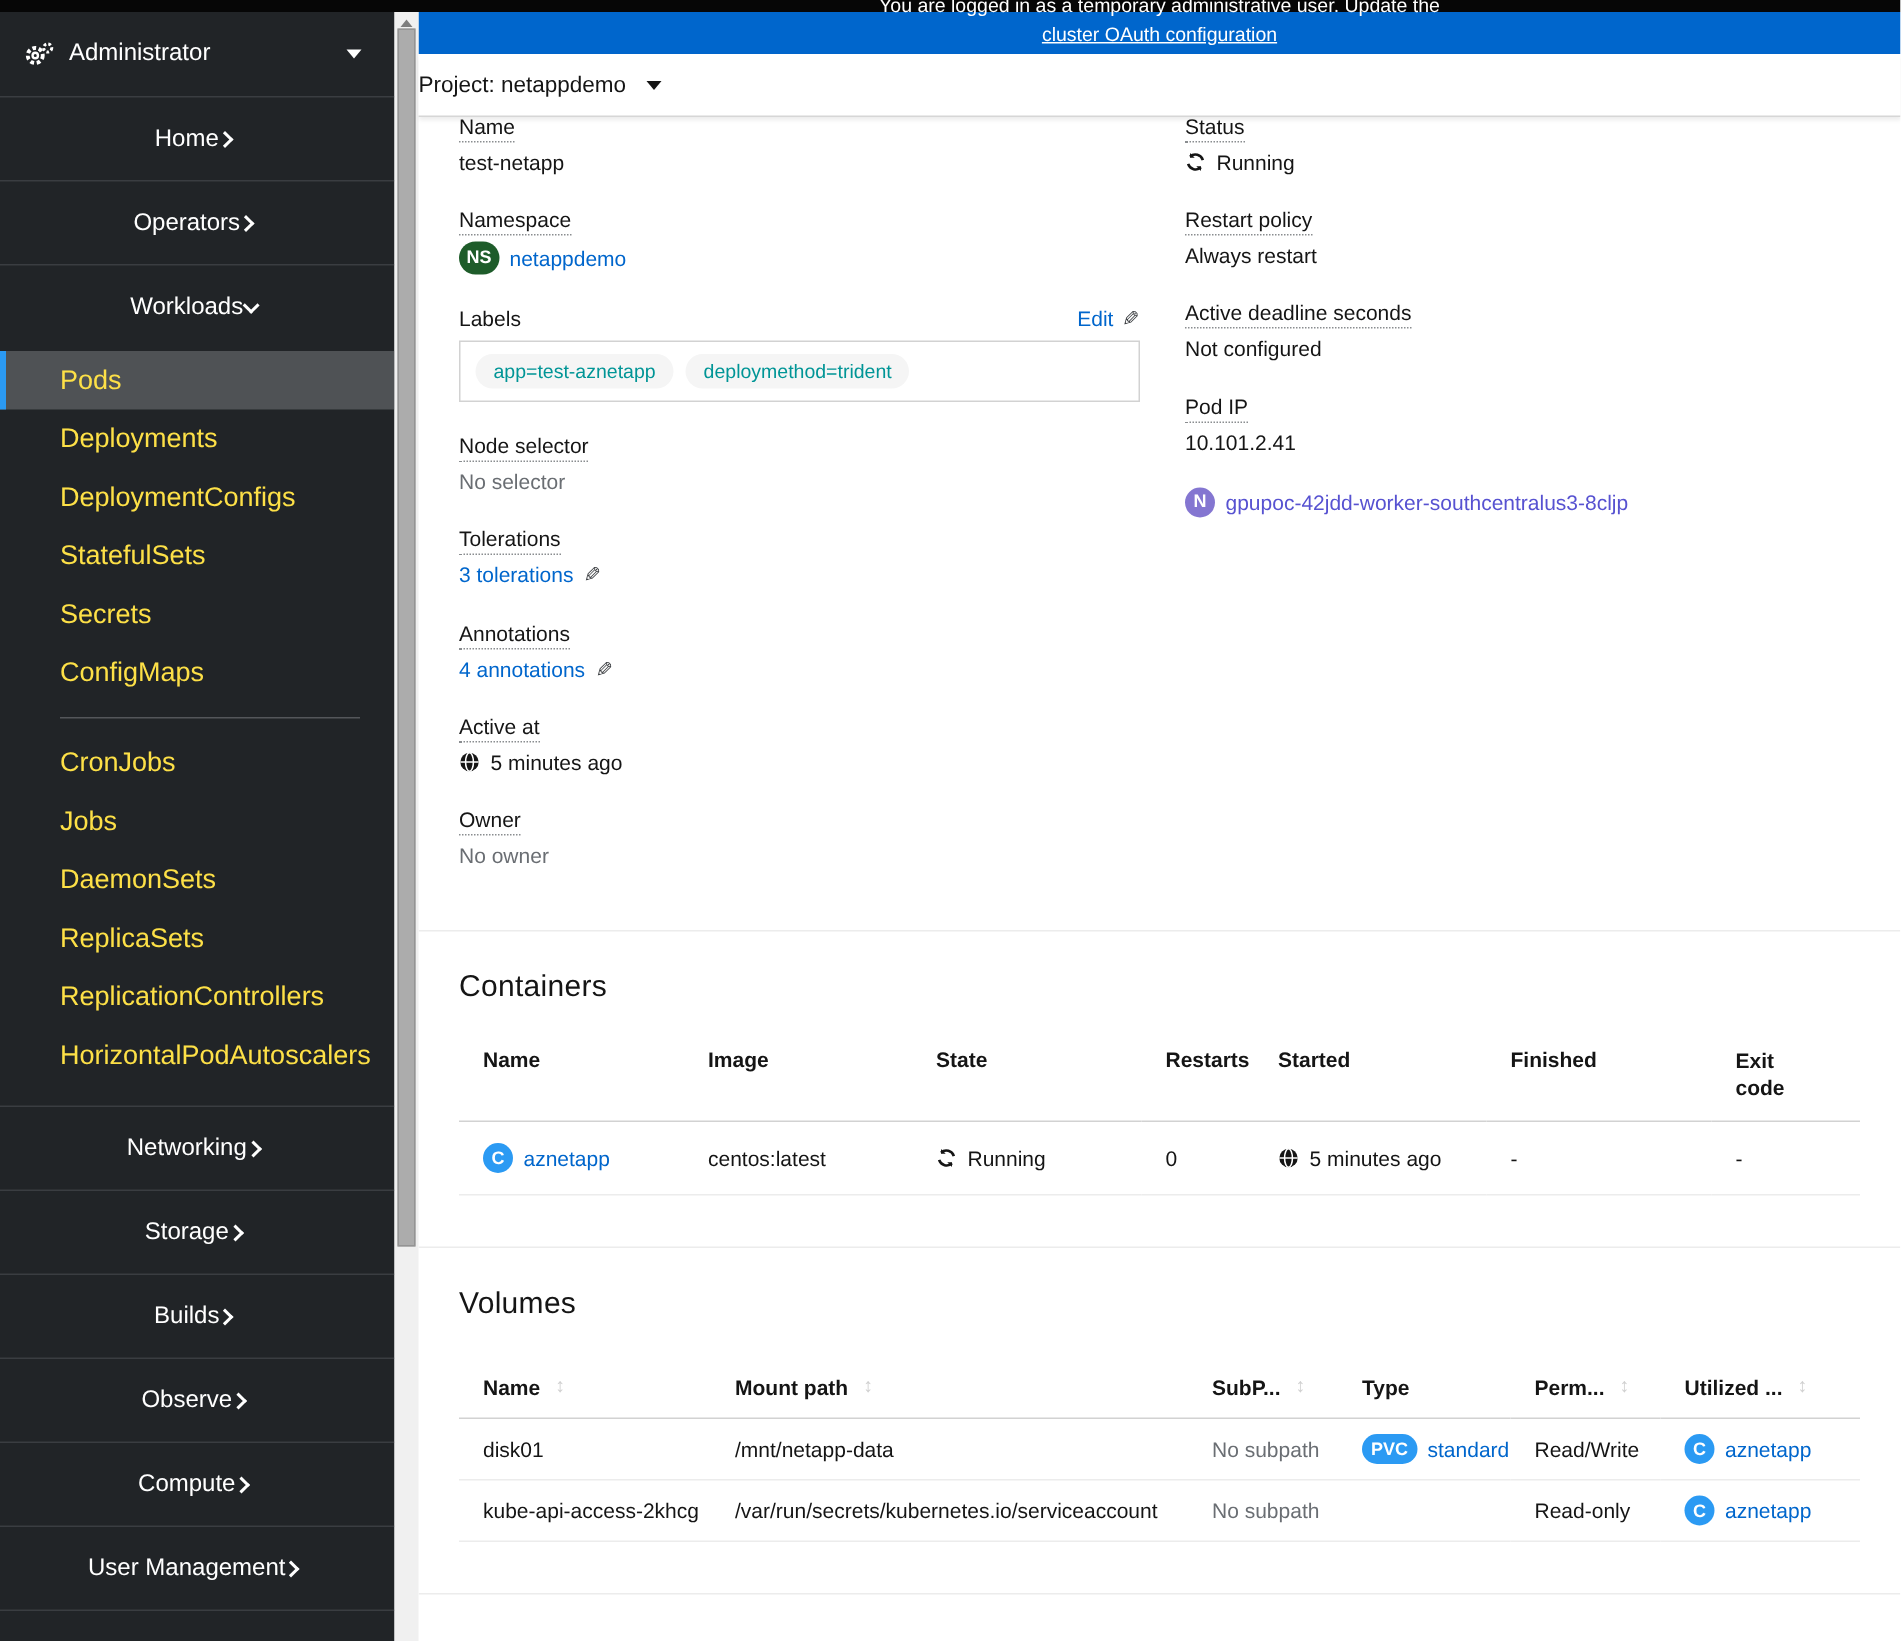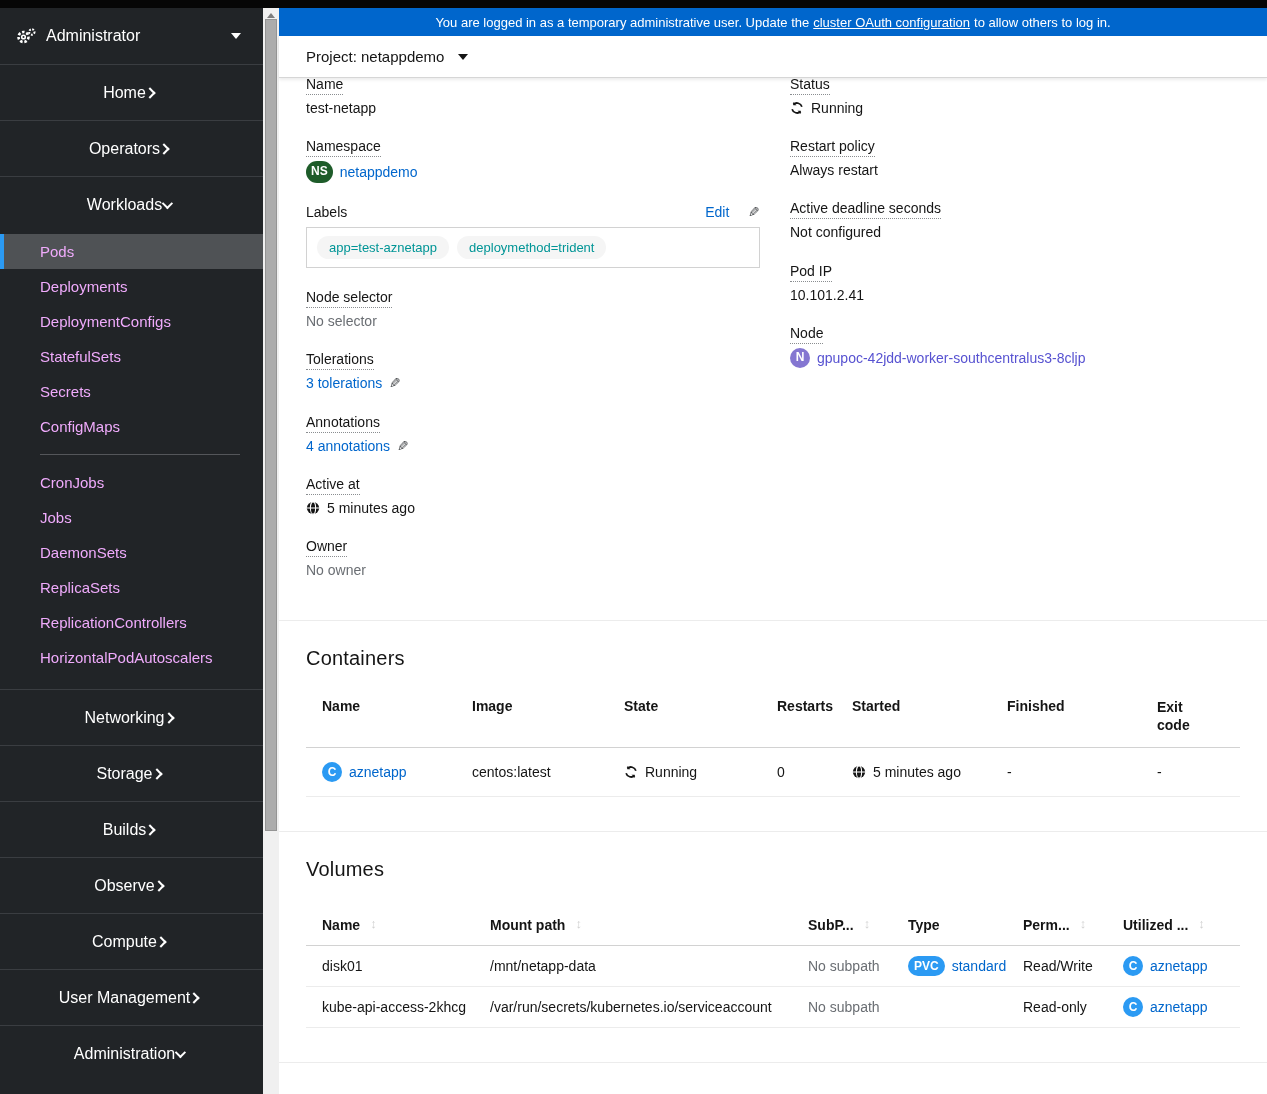--- a/index.html
+++ b/index.html
@@ -15,52 +15,52 @@
   
   .sidebar { width:263px; flex-shrink:0; background:#212427; color:#fff; overflow:hidden; }
   .persp { display:flex; align-items:center; gap:10px; height:56px; padding:0 22px 0 16px; font-size:16px; cursor:pointer; }
   .persp .caret-down { margin-left:auto; }
   .nav-item { display:flex; align-items:center; justify-content:center; height:56px; padding:0 22px 0 16px; font-size:16px; border-top:1px solid #3a3d41; cursor:pointer; }
   .chev { width:8px; height:8px; border-right:2.5px solid #fff; border-bottom:2.5px solid #fff; display:inline-block; flex-shrink:0; }
   .chev-r { transform:rotate(-45deg); }
   .chev-d { transform:rotate(45deg) translateY(-2px); }
   .caret-down { width:0; height:0; border-left:5px solid transparent; border-right:5px solid transparent; border-top:6px solid #fff; display:inline-block; }
   .subnav { list-style:none; margin:0; padding:2px 0 14px; }
-  .subnav li { padding:9px 0 9px 40px; font-size:15px; color:#f0abfc; cursor:pointer; }
+  .subnav li { padding:9px 0 9px 40px; font-size:18px; color:#fde047; cursor:pointer; }
   .subnav li.active { background:#4f5255; border-left:4px solid #2b9af3; padding-left:36px; }
   .subnav-sep { border:0; border-top:1px solid #54565a; margin:10px 23px 10px 40px; }
 
   
   .scrollbar { width:16px; flex-shrink:0; background:#f0f0f0; position:relative; }
   .sb-btn { height:14px; display:flex; align-items:center; justify-content:center; cursor:pointer; }
   .tri-up { width:0; height:0; border-left:4px solid transparent; border-right:4px solid transparent; border-bottom:5px solid #7d7d7d; }
   .sb-thumb { position:absolute; top:11px; left:2px; width:12px; height:812px; background:#acacac; border:1px solid #949494; cursor:grab; }
 
   
   .main { flex:1; display:flex; flex-direction:column; min-width:0; }
-  .banner { height:28px; background:#0066cc; color:#fff; font-size:13px; display:flex; align-items:center; justify-content:center; gap:4px; flex-shrink:0; }
+  .banner { height:28px; background:#0066cc; color:#fff; font-size:13px; display:flex; align-items:center; justify-content:center; gap:4px; flex-shrink:0;flex-direction:column; }
   .banner a { color:#fff; text-decoration:underline; cursor:pointer;text-align:right; }
-  .projectbar { height:42px; background:#fff; display:flex; align-items:center; padding-left:27px; font-size:15px; border-bottom:1px solid #d6d6d6; box-shadow:0 2px 3px rgba(3,3,3,.08); position:relative; z-index:2; flex-shrink:0; }
+  .projectbar { height:42px; background:#fff; display:flex; align-items:center; font-size:15px; border-bottom:1px solid #d6d6d6; box-shadow:0 2px 3px rgba(3,3,3,.08); position:relative; z-index:2; flex-shrink:0; }
   .projectbar .caret-down { border-top-color:#151515; margin-left:14px; }
   .content { flex:1; overflow:hidden; background:#fff; }
 
   a { color:#0066cc; text-decoration:none; cursor:pointer; }
   .muted { color:#6a6e73; }
 
   
   .details { display:grid; grid-template-columns:454px 450px; column-gap:30px; padding:4px 27px 20px; margin-top:-6px; }
   .dgroup { margin-bottom:21px; }
   .dt { margin-bottom:7px; }
   .dt .lbl { border-bottom:1px dotted #8a8d90; padding-bottom:2px; cursor:help; }
   .dt-row { display:flex; justify-content:space-between; align-items:center; margin-bottom:7px; }
   .dd { display:flex; align-items:center; gap:7px; line-height:1.3; }
   .labels-box { border:1px solid #d2d2d2; padding:8px 10px; display:flex; gap:8px; margin-top:3px; }
   .pill { background:#f5f5f5; border-radius:14px; padding:4px 12px; font-size:13px; color:#009596; white-space:nowrap; }
   .pencil { display:inline-block; transform:scaleX(-1); color:#3c3f42; font-size:14px; }
-  .edit-link { display:inline-flex; align-items:flex-end; gap:19px;margin-left:12px; }
+  .edit-link { display:inline-flex; align-items:flex-end; gap:6px;margin-left:12px; }
 
   
   .badge { display:inline-flex; align-items:center; justify-content:center; color:#fff; font-weight:bold; flex-shrink:0; }
   .b-ns { background:#1e5c2a; height:22px; border-radius:11px; padding:0 5px; font-size:12px; }
   .b-c  { background:#2b9af3; width:20px; height:20px; border-radius:50%; font-size:12px; }
   .b-n  { background:#8476d1; width:20px; height:20px; border-radius:50%; font-size:12px; }
   .b-pvc{ background:#2b9af3; height:20px; border-radius:10px; padding:0 6px; font-size:12px; }
   .node-link { color:#5752d1; }
 
   .divider { border:0; border-top:1px solid #ececec; margin:0; }
@@ -268,21 +268,20 @@
           </div>
           <div class="dgroup">
             <div class="dt"><span class="lbl">Active deadline seconds</span></div>
             <div class="dd">Not configured</div>
           </div>
           <div class="dgroup">
             <div class="dt"><span class="lbl">Pod IP</span></div>
             <div class="dd">10.101.2.41</div>
           </div>
           <div class="dgroup">
-            <div class="dt"><span class="lbl">Node</span></div>
             <div class="dd">
               <span class="badge b-n">N</span>
               <a class="node-link">gpupoc-42jdd-worker-southcentralus3-8cljp</a>
             </div>
           </div>
         </div>
       </section>
 
       <hr class="divider">
 

